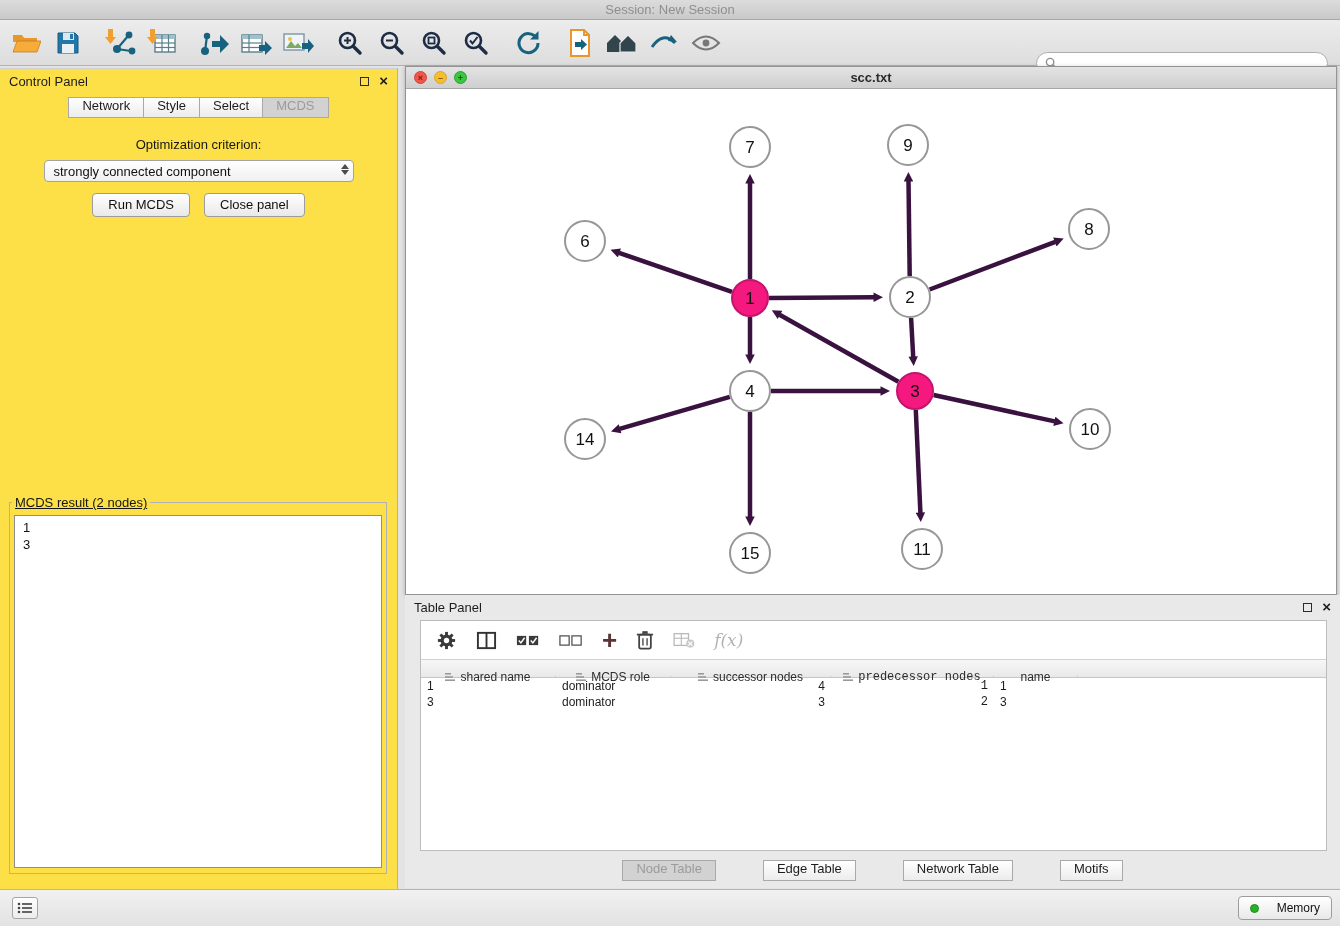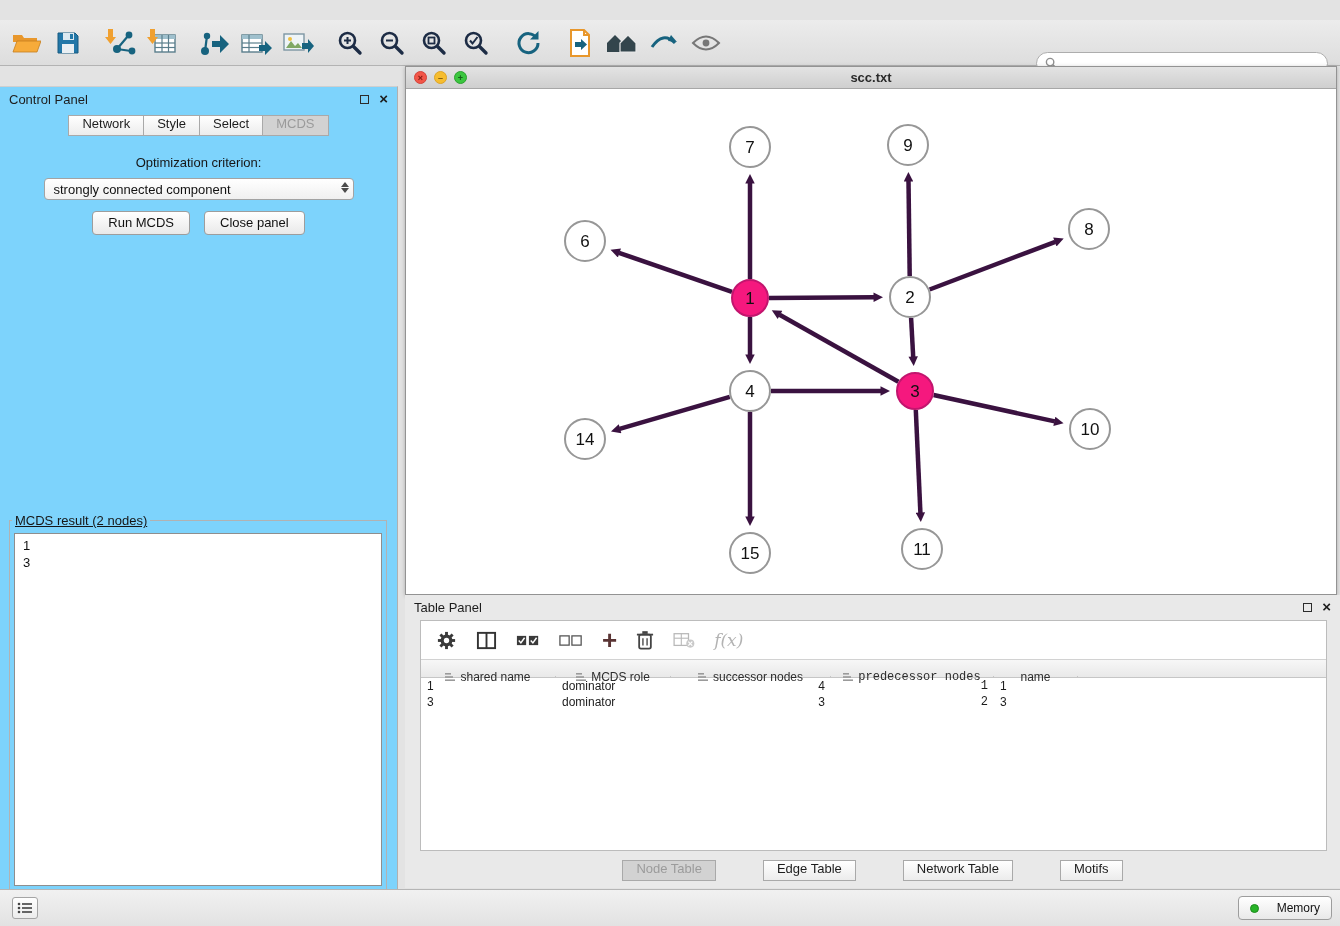--- a/index.html
+++ b/index.html
@@ -22,21 +22,21 @@
   .tgap { width:16px; }
   .sgap { width:6px; }
   .search-wrap { position:absolute; right:12px; top:32px; width:292px; height:23px;
                  background:#fff; border:1px solid #adadad; border-radius:12px;
                  display:flex; align-items:center; padding-left:8px; }
   .search-wrap input { border:none; outline:none; flex:1; height:18px; font-size:12px;
                        background:transparent; font-family:"Liberation Sans",sans-serif; }
 
   
   .control-panel { position:absolute; left:0; top:68px; width:398px; height:821px;
-                   background:#7dd3fc; border-right:1px solid #b0b0b0; border-top:1px solid #cfcfcf;margin-top:18px; }
+                   background:#fde047; border-right:1px solid #b0b0b0; border-top:1px solid #cfcfcf; }
   .panel-header { height:24px; display:flex; align-items:center; padding:0 9px; font-size:13px; color:#1d1d1d; }
   .panel-header .spacer { flex:1; }
   .win-float { width:9px; height:9px; border:1.5px solid #2b2b2b; margin-right:10px; display:inline-block; }
   .win-close { font-size:15px; font-weight:bold; color:#1d1d1d; line-height:12px; }
   .cp-tabs { display:flex; justify-content:center; margin-top:4px; }
   .seg-tab { padding:0 13px 4px 13px; font-size:13px; color:#1d1d1d;
              background:linear-gradient(#ffffff,#ececec); border:1px solid #a9a9a9; margin-left:-1px; }
   .seg-tab:first-child { margin-left:0; }
   .seg-tab.active { background:#d2d2d2; color:#9b9b9b; }
   .opt-label { text-align:center; margin-top:19px; font-size:13px; color:#161616; }
@@ -94,20 +94,23 @@
   .memory-btn { position:absolute; right:8px; top:6px; height:24px; padding:0 11px; background:linear-gradient(#ffffff,#e9e9e9);
                 border:1px solid #9d9d9d; border-radius:4px; display:flex; align-items:center; gap:18px;
                 font-size:12px; color:#111; }
   .green-dot { width:9px; height:9px; border-radius:50%; background:#27b327; border:1px solid #1d8a1d; }
 </style>
 </head>
 <body>
 
 <div class="app">
 
+  <div class="titlebar">
+    <span>Session: New Session</span>
+  </div>
 
   <div class="toolbar">
     <span class="tool">
       <svg viewBox="0 0 30 26" width="30" height="26">
         <path d="M2 5h9l2 3h13v4H2z" fill="#e8972c"></path>
         <path d="M2 22l4-11h24l-4 11z" fill="#f7ab3a" stroke="#c57f1e" stroke-width="0.8"></path>
       </svg>
     </span>
     <span class="sgap"></span>
     <span class="tool">

